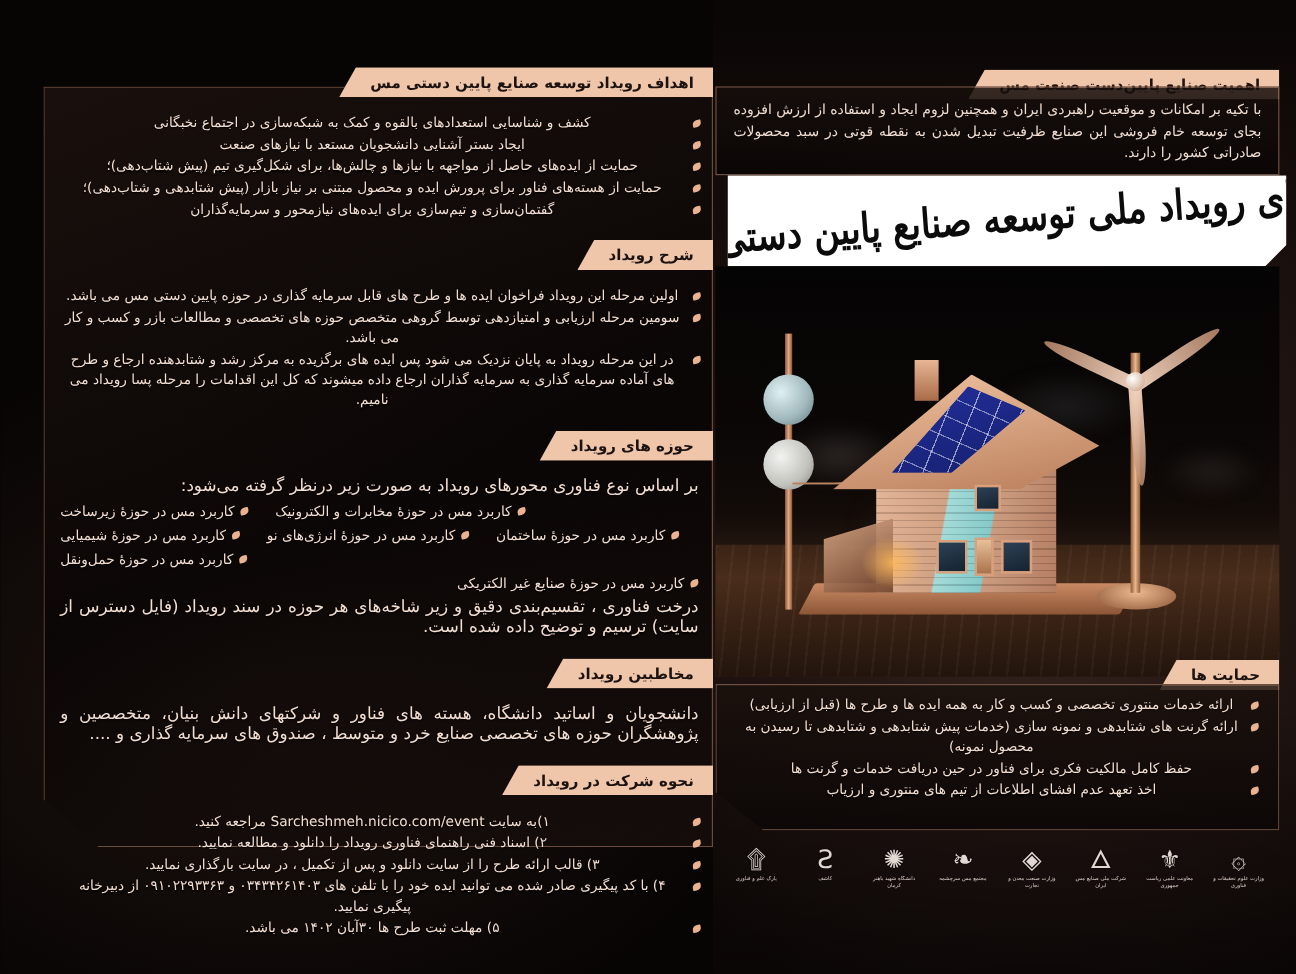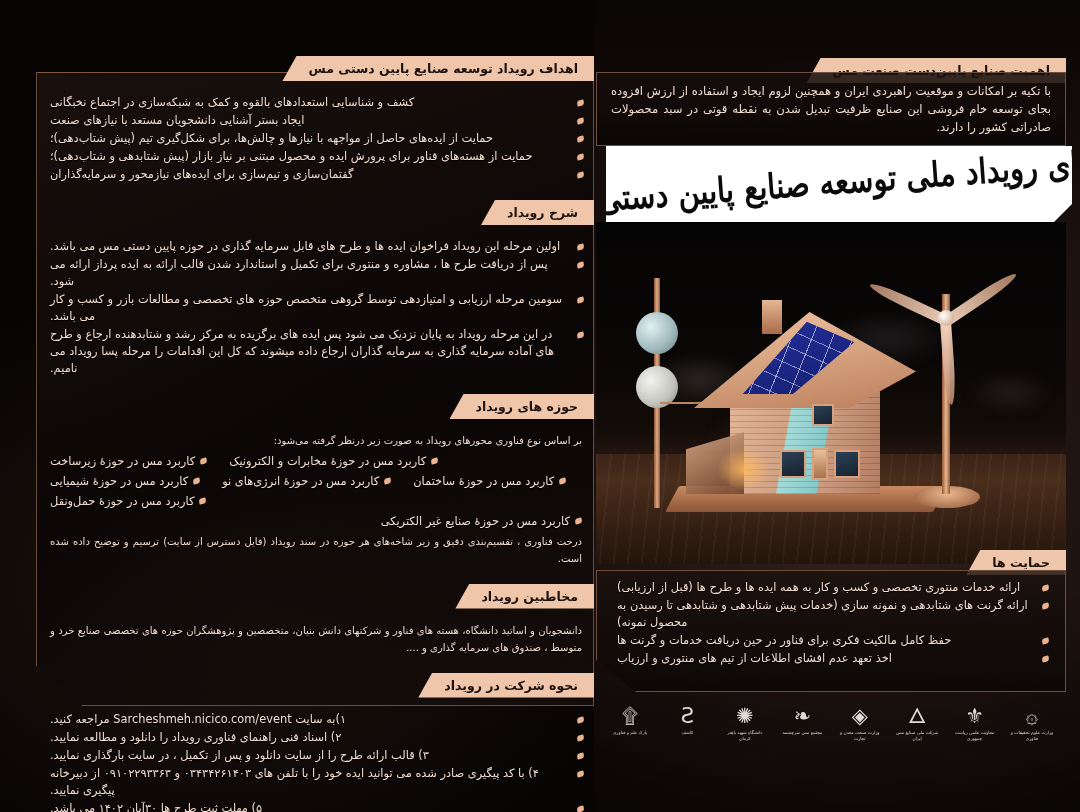--- a/index.html
+++ b/index.html
@@ -109,39 +109,39 @@
     list-style: none;
     margin: 0;
     padding: 0;
   }
   ul.bl > li {
     position: relative;
     color: #f3ded2;
     font-size: 11.4px;
     line-height: 17px;
     padding: 0 16px 0 4px;
-    text-align: left;
+    text-align: center;
     margin-bottom: 1px;
     text-shadow: 0 1px 1px rgba(0,0,0,.9);
   }
   ul.bl > li::before {
     content: "";
     position: absolute;
     right: 2px;
     top: 6px;
     width: 7px;
     height: 6px;
     background: #eab291;
     border-radius: 60% 10% 60% 10%;
     transform: rotate(-12deg);
   }
 
   .plain {
     color: #f3ded2;
-    font-size: 10px;
+    font-size: 14px;
     line-height: 17.5px;
     text-align: right;
     padding: 0 4px 0 4px;
     text-shadow: 0 1px 1px rgba(0,0,0,.9);
   }
   .plain.just { text-align: justify; text-align-last: right; }
 
   .sec { margin-bottom: 12px; }
   .sec-body { padding: 7px 8px 4px 10px; }
 
@@ -393,21 +393,20 @@
       </div>
     </div>
 
     <div class="sec">
       <div class="ribbon-row">
         <div class="ribbon">شرح رویداد</div>
       </div>
       <div class="sec-body">
         <ul class="bl">
           <li>اولین مرحله این رویداد فراخوان ایده ها و طرح های قابل سرمایه گذاری در حوزه پایین دستی مس می باشد.</li>
-          <li>پس از دریافت طرح ها ، مشاوره و منتوری برای تکمیل و استاندارد شدن قالب ارائه به ایده پرداز ارائه می شود.</li>
           <li>سومین مرحله ارزیابی و امتیازدهی توسط گروهی متخصص حوزه های تخصصی و مطالعات بازر و کسب و کار می باشد.</li>
           <li>در این مرحله رویداد به پایان نزدیک می شود پس ایده های برگزیده به مرکز رشد و شتابدهنده ارجاع و طرح های آماده سرمایه گذاری به سرمایه گذاران ارجاع داده میشوند که کل این اقدامات را مرحله پسا رویداد می نامیم.</li>
         </ul>
       </div>
     </div>
 
     <div class="sec">
       <div class="ribbon-row">
         <div class="ribbon">حوزه های رویداد</div>
       </div>

